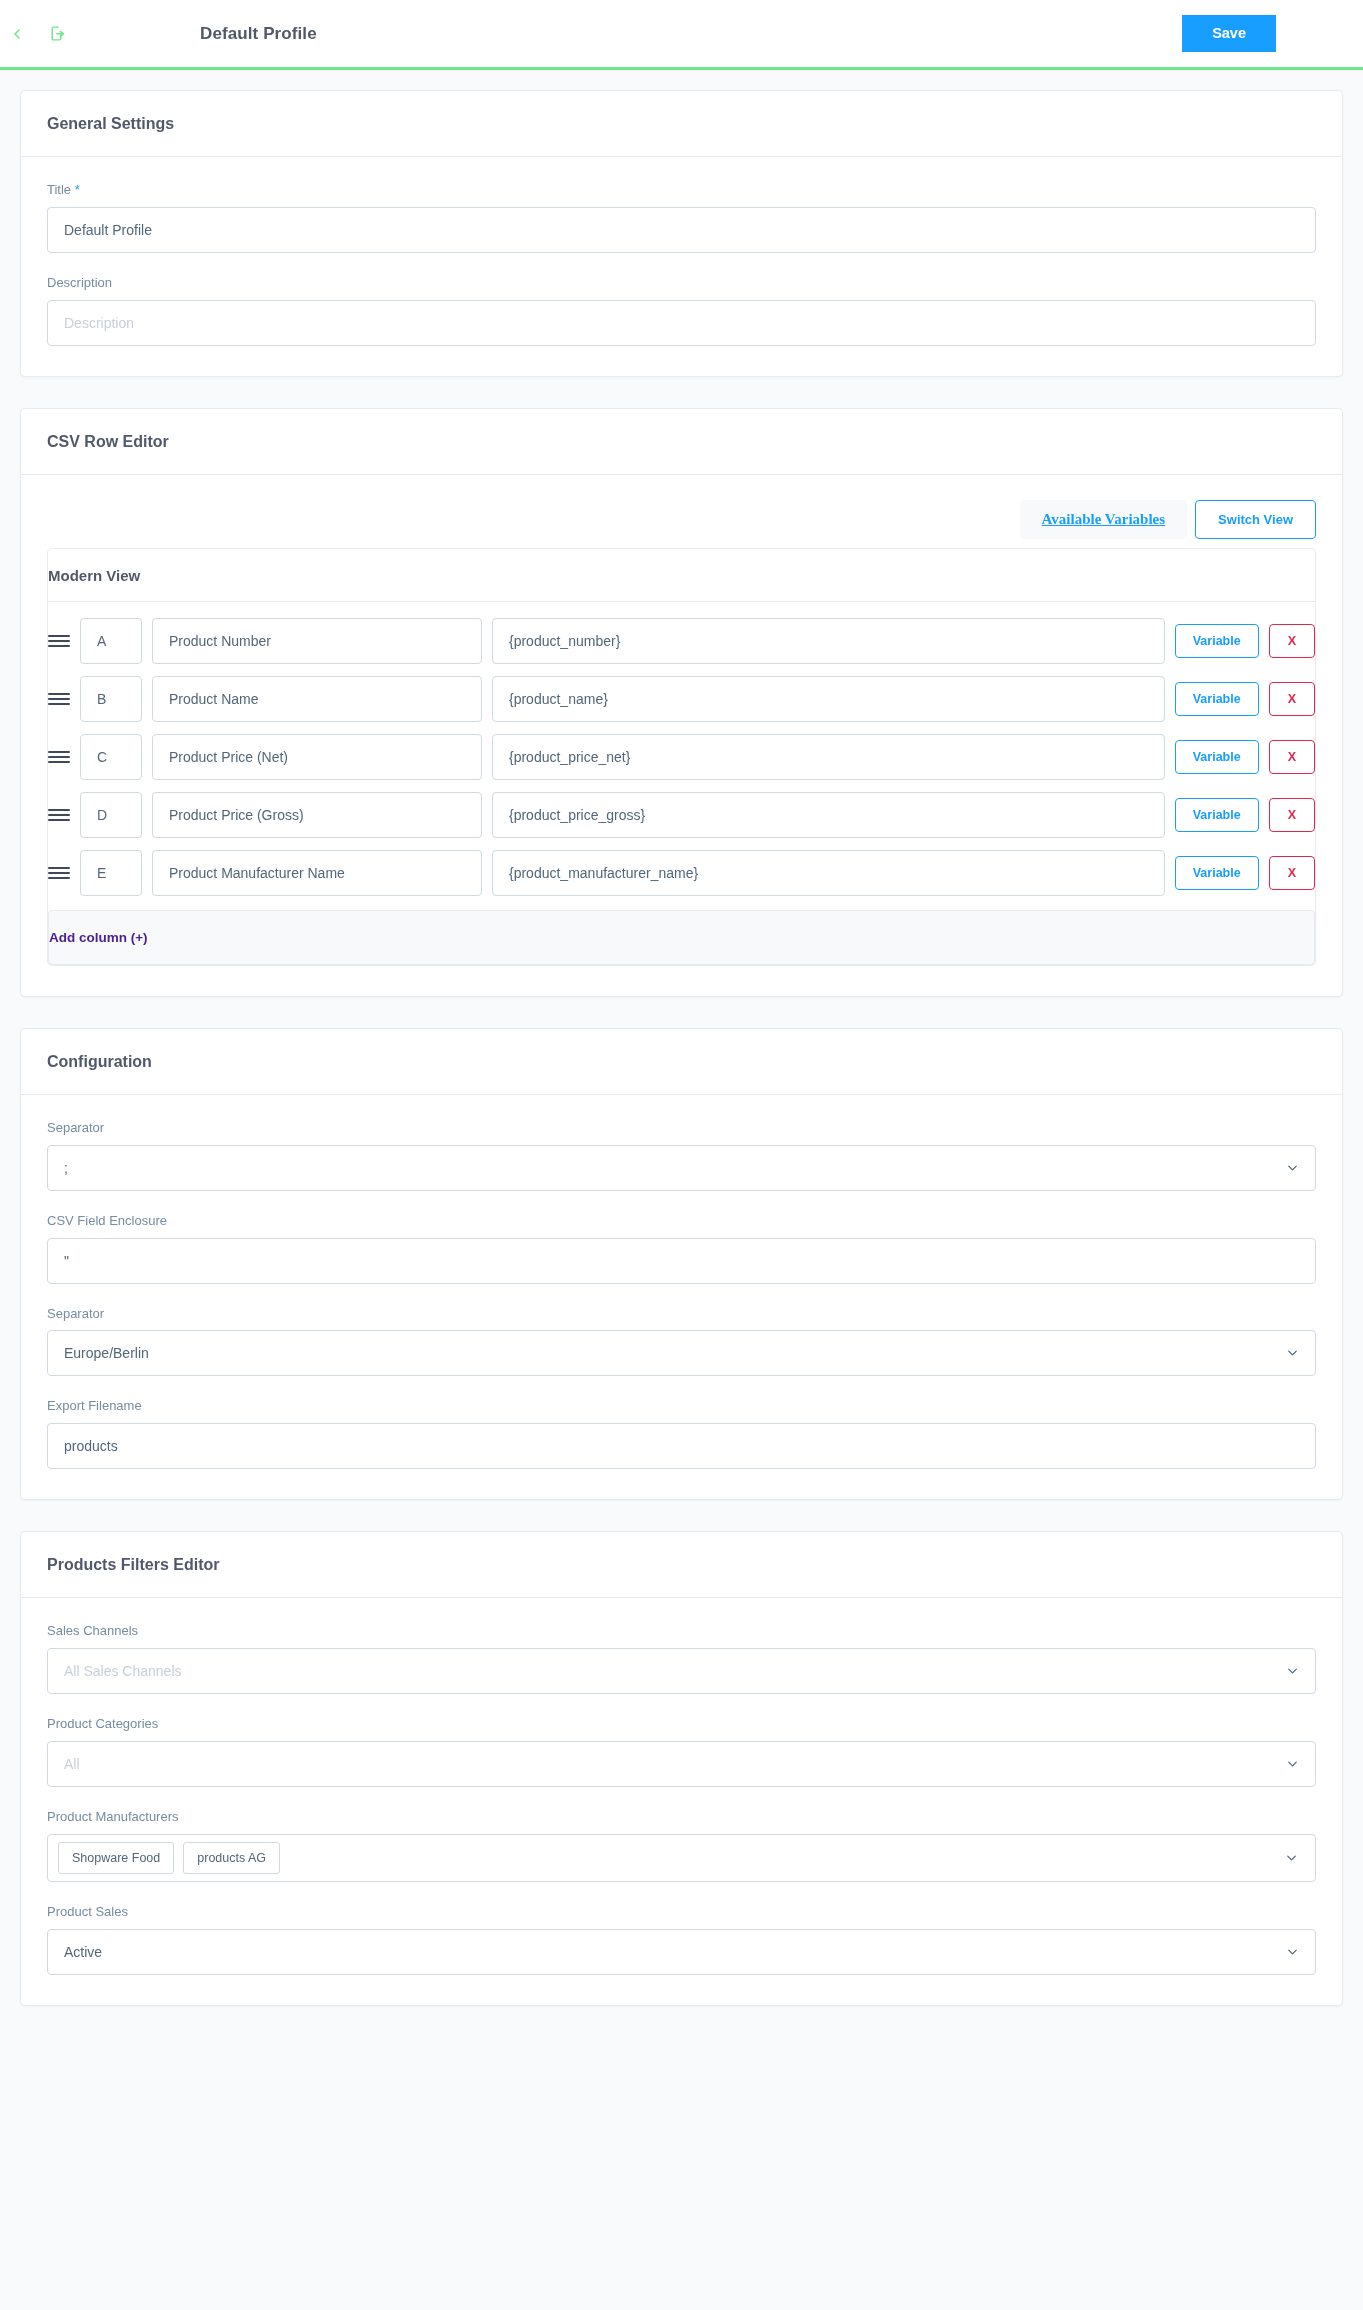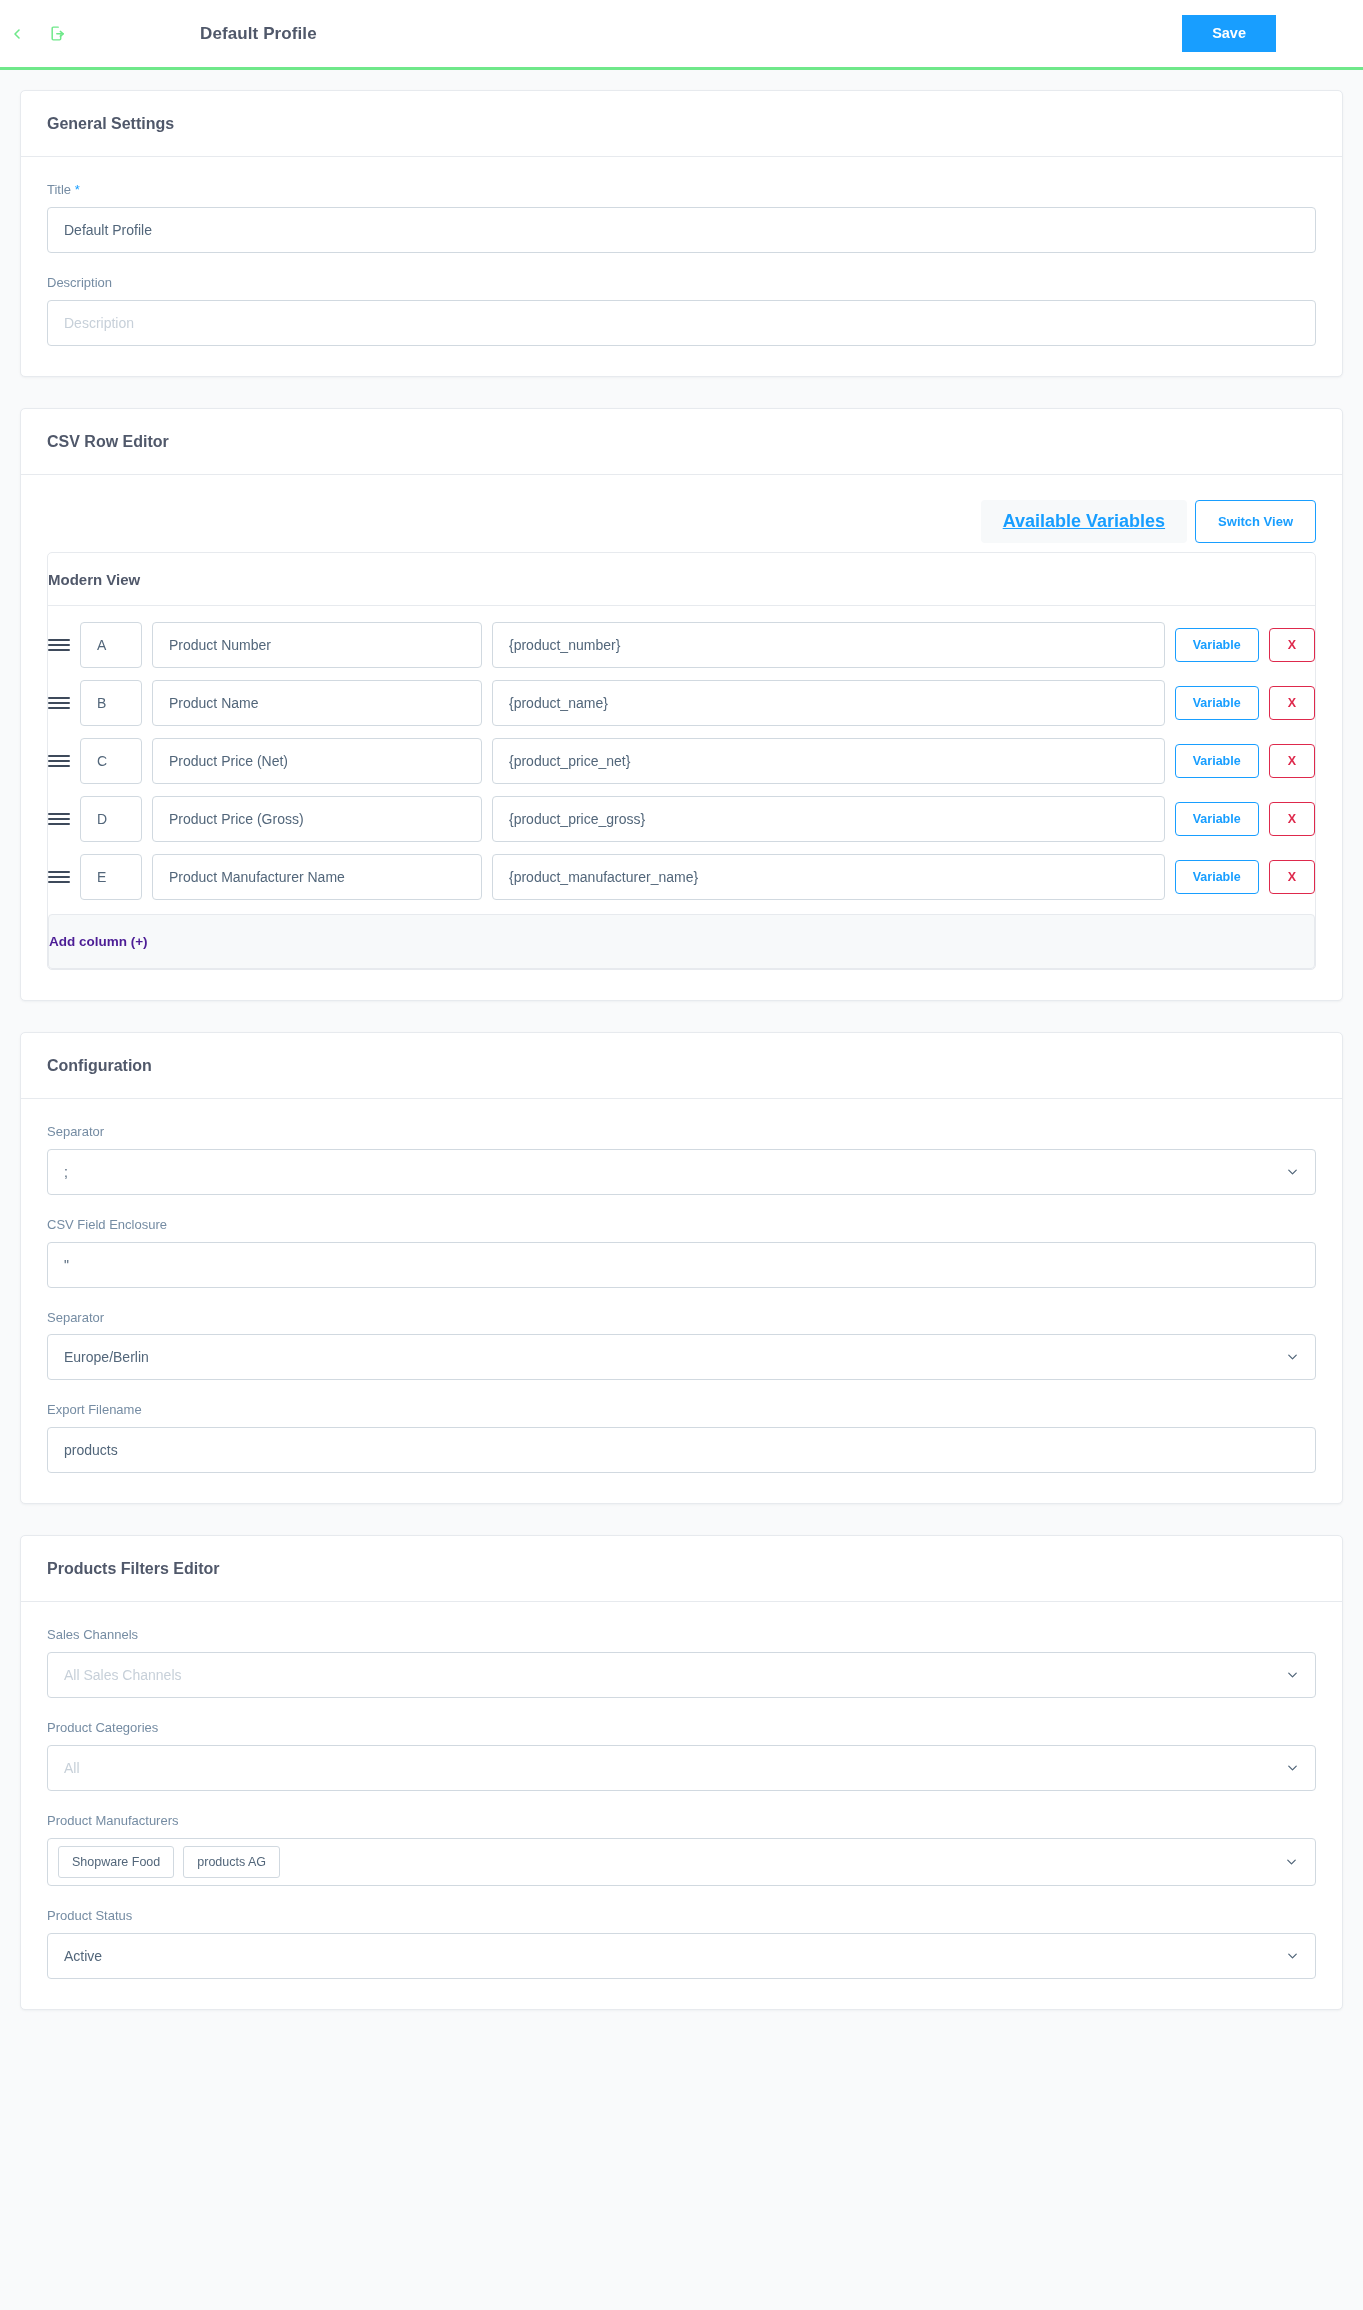--- a/index.html
+++ b/index.html
@@ -130,26 +130,26 @@
     justify-content: flex-end;
     align-items: stretch;
     gap: 0;
     margin-bottom: 9px;
   }
   .link-btn {
     background: #f7f9fa;
     border: none;
     border-radius: 4px;
     color: #189eff;
-    font-size: 18px;
+    font-size: 15px;
     font-weight: 700;
     text-decoration: underline;
     padding: 11px 22px;
     cursor: pointer;
-    font-family: Liberation Sans, sans-serif;
+    font-family: Liberation Serif, serif;
   }
   .btn-outline-blue {
     background: #ffffff;
     border: 1px solid #189eff;
     border-radius: 4px;
     color: #189eff;
     font-size: 13px;
     font-weight: 700;
     padding: 11px 22px;
     cursor: pointer;
@@ -512,21 +512,21 @@
           <span class="chip">products AG</span>
           <span class="chev">
             <svg width="15" height="15" viewBox="0 0 24 24" fill="none" stroke="currentColor" stroke-width="2" stroke-linecap="round" stroke-linejoin="round">
                 <polyline points="6 9 12 15 18 9"></polyline>
               </svg>
           </span>
         </div>
       </div>
 
       <div class="field">
-        <label class="field-label">Product Status</label>
+        <label class="field-label">Product Sales</label>
         <div class="select-wrap">
           <input class="input" type="text" value="Active" style="">
           <span class="chev">
             <svg width="15" height="15" viewBox="0 0 24 24" fill="none" stroke="currentColor" stroke-width="2" stroke-linecap="round" stroke-linejoin="round">
                 <polyline points="6 9 12 15 18 9"></polyline>
               </svg>
           </span>
         </div>
       </div>
 

